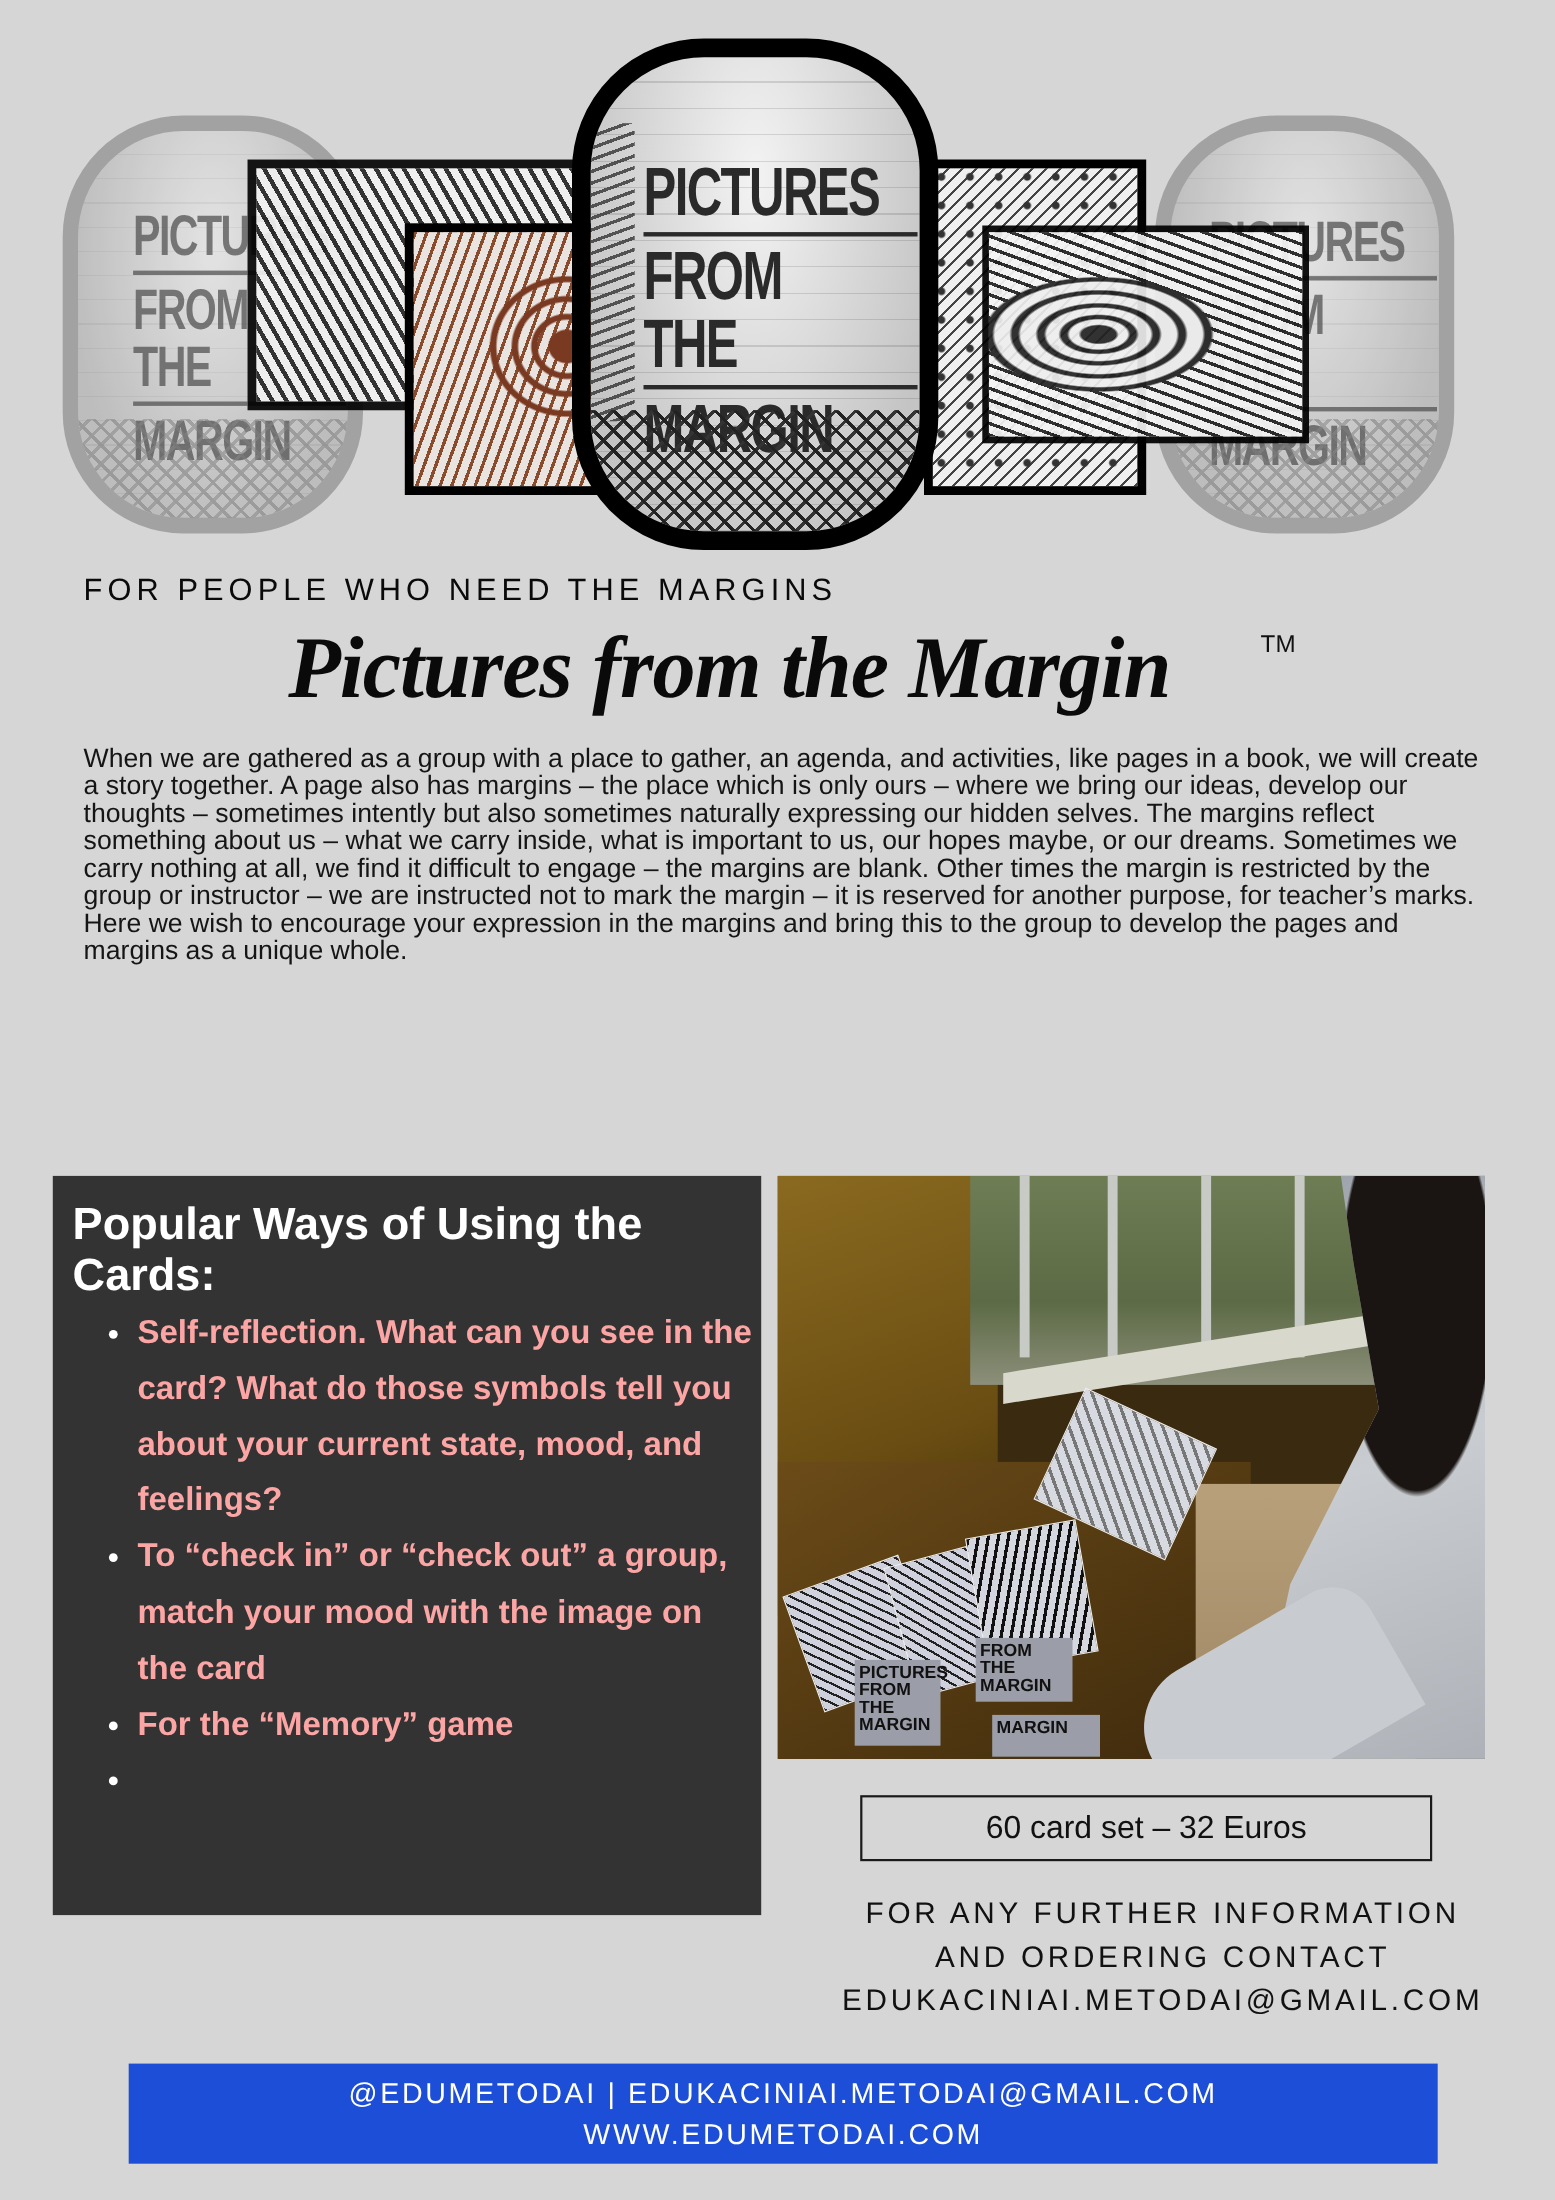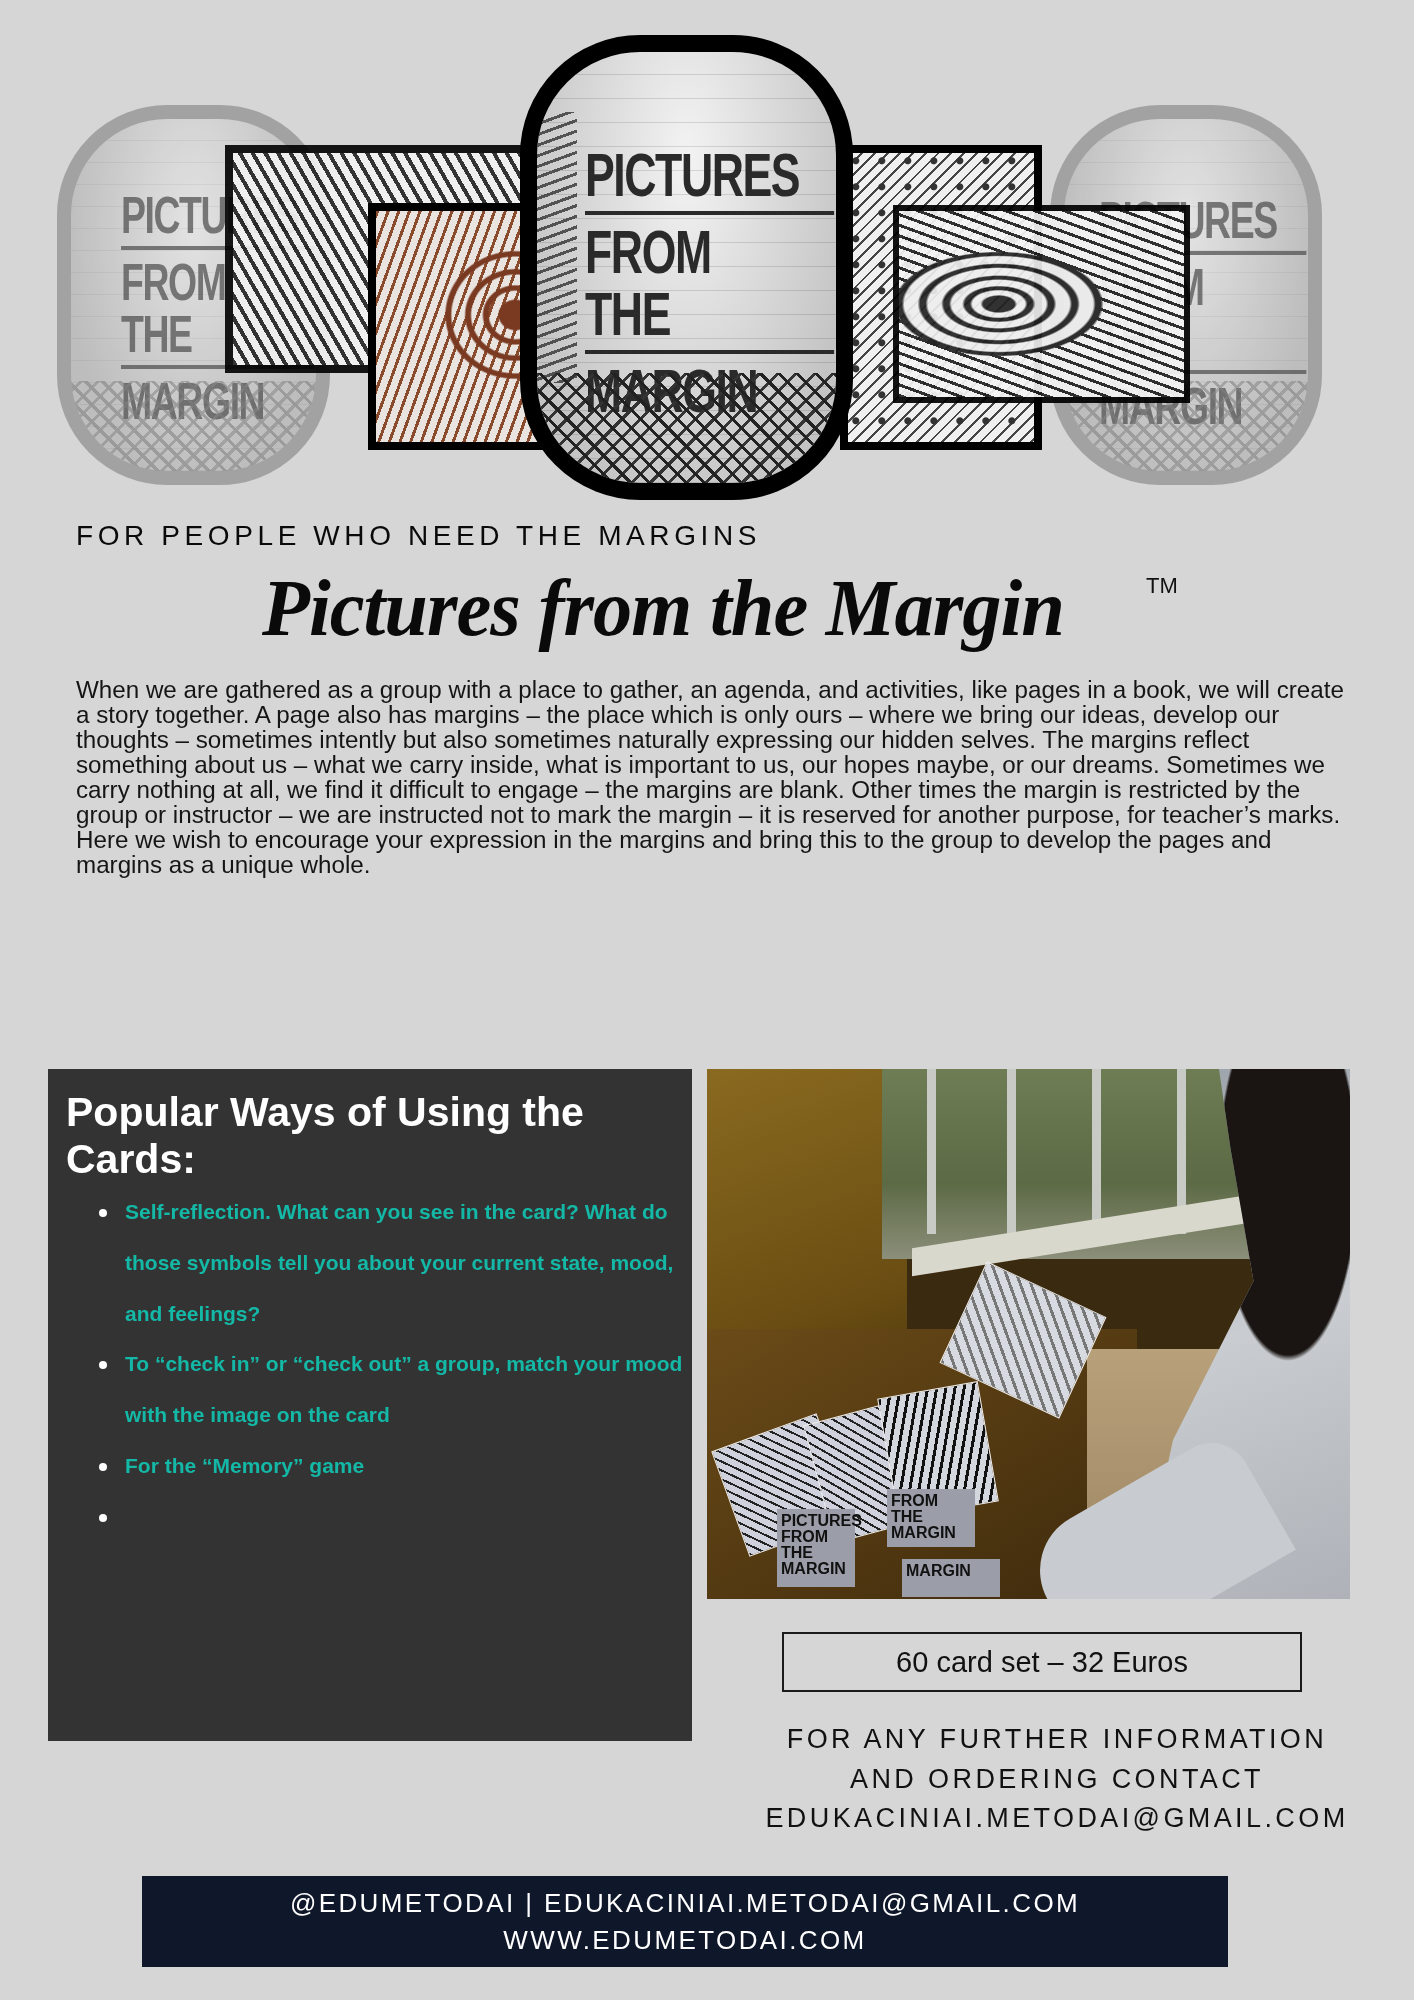--- a/index.html
+++ b/index.html
@@ -109,22 +109,22 @@
   }
   .dark-box h2 {
     position: absolute; left: 18px; top: 20px; margin: 0;
     font-size: 41px; font-weight: 700; font-family: "Liberation Sans", sans-serif;
   }
   .dark-box ul {
     position: absolute; left: 0; top: 118px; margin: 0; padding: 0 0 0 77px;
     width: 560px; list-style: none;
   }
   .dark-box li {
-    position: relative; font-size: 21px; font-weight: 700;
-    line-height: 50.8px; color: #14b8a6;
+    position: relative; font-size: 30px; font-weight: 700;
+    line-height: 50.8px; color: #fca5a5;
   }
   .dark-box li .dot {
     position: absolute; left: -26px; top: 22px; width: 8px; height: 8px;
     border-radius: 50%; background: #fff;
   }
 
   
   .photo {
     left: 707px; top: 1069px; width: 643px; height: 530px; overflow: hidden;
     background: #3a2a10;
@@ -160,23 +160,23 @@
     font-size: 29px; color: #111;
   }
   .contact {
     left: 707px; top: 1720px; width: 700px; text-align: center;
     font-size: 27px; letter-spacing: 3.4px; line-height: 39.5px; color: #111;
   }
   .contact div { display: block; }
 
   
   .footer {
-    left: 117px; top: 1876px; width: 1086px; height: 91px; background: #0f172a; color: #fff;
+    left: 117px; top: 1876px; width: 1190px; height: 91px; background: #1d4ed8; color: #fff;
     text-align: center; font-size: 26px; letter-spacing: 2.4px; line-height: 37px;
-    padding-top: 9px; box-sizing: border-box; margin-left: 25px;
+    padding-top: 9px; box-sizing: border-box;
   }
 </style>
 </head>
 <body>
 
 <div class="abs" style="left:0;top:0;width:1414px;height:505px;">
 
   <div class="ghost-card" style="left:57px;top:105px;width:273px;height:380px;">
     <div class="card-title" style="left:50px;top:70px;font-size:52px;color:rgba(60,60,60,.75);">
       <span class="ln">PICTURES</span>

